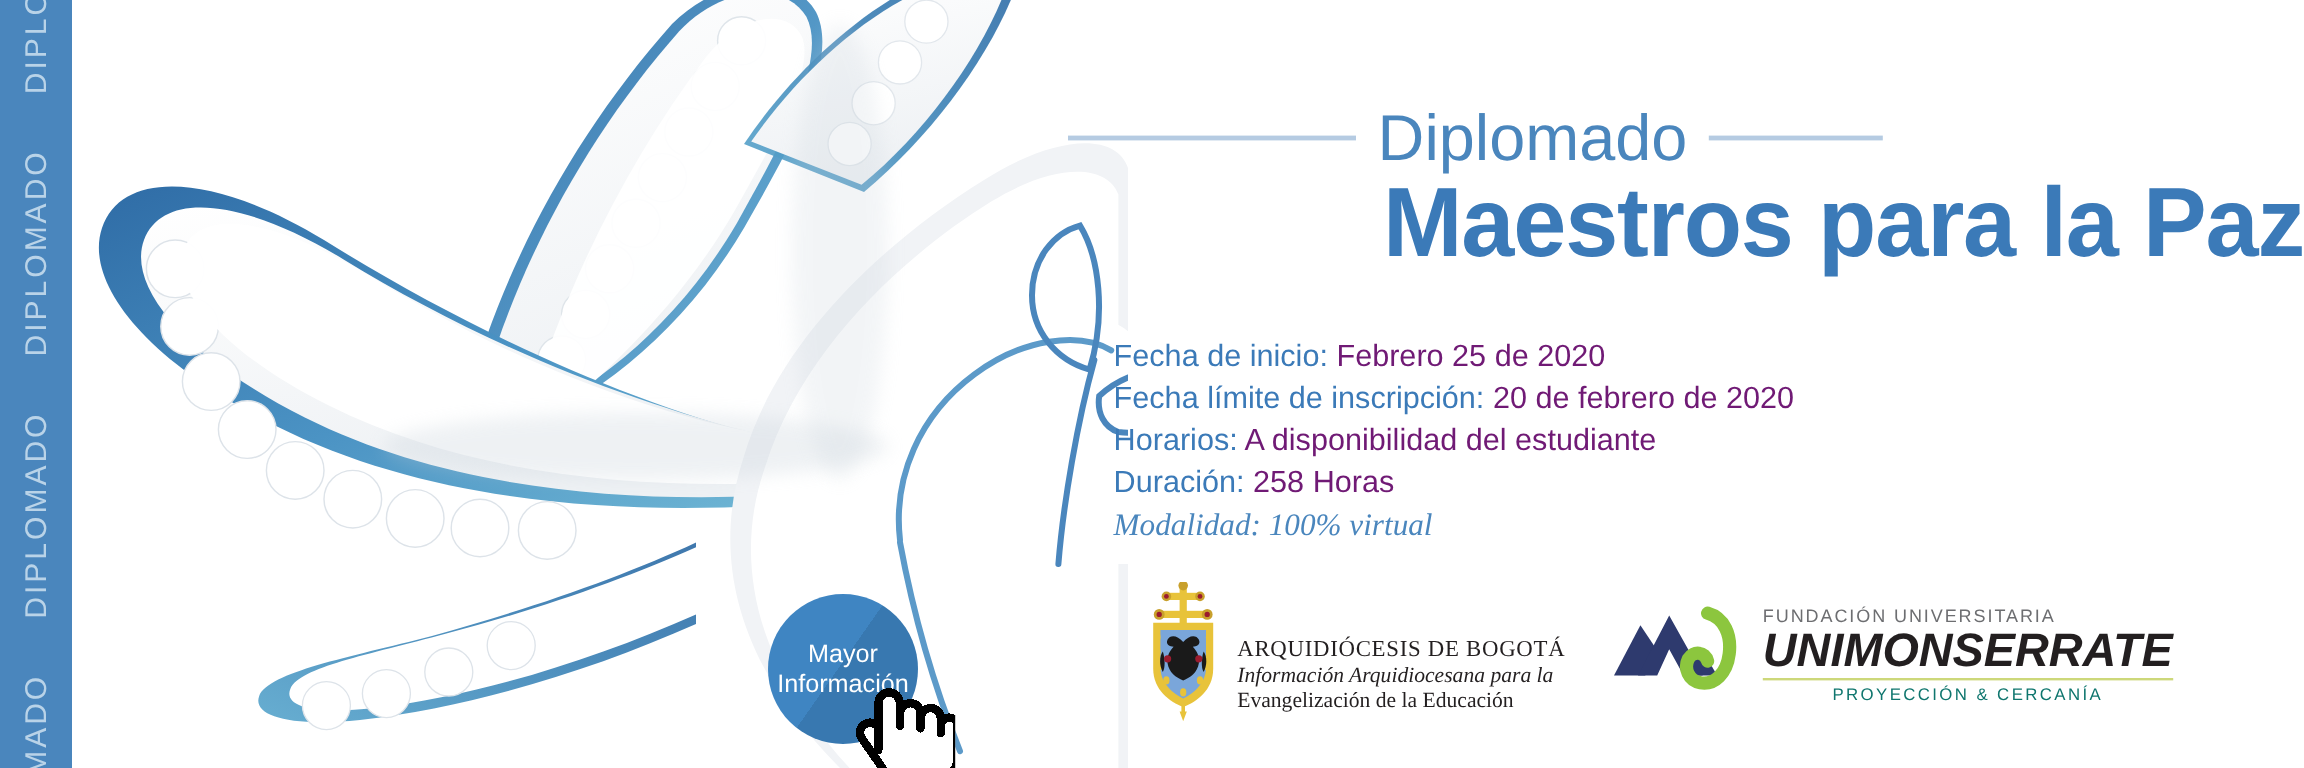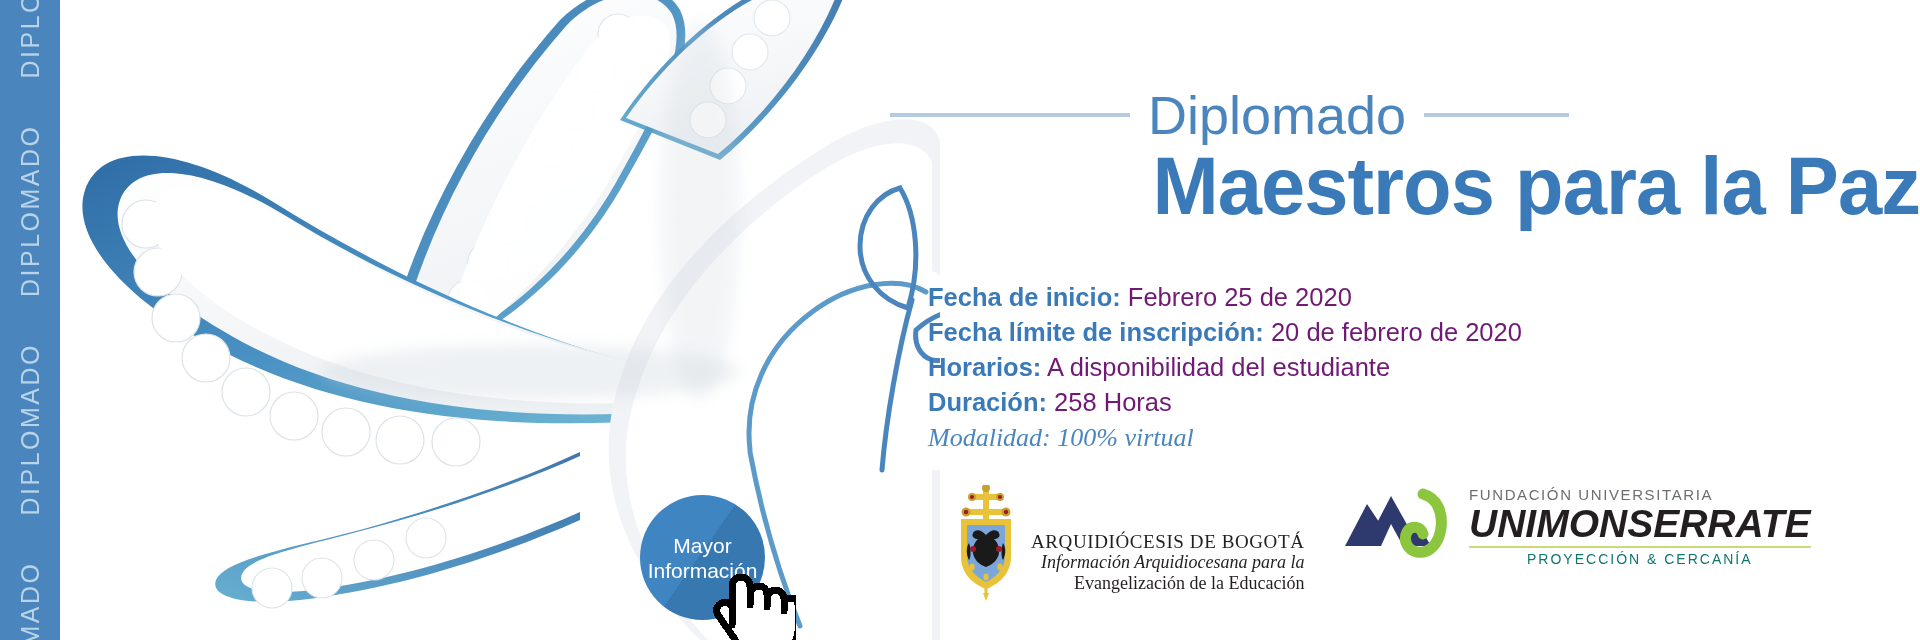--- a/index.html
+++ b/index.html
@@ -113,21 +113,21 @@
 
   .details{
     position:absolute;
     left:28px;top:280px;
     width:1000px;
     font-size:25.5px;
     line-height:35px;
     color:#231f20;
   }
   .details .row{white-space:nowrap;}
-  .details .lbl{color:#3b7ab8;font-weight:bold;margin-top:47px;}
+  .details .lbl{color:#3b7ab8;font-weight:normal;margin-top:47px;}
   .details .val{color:#701a75;}
   .details .row-italic{
     color:#4a86bd;
     font-family:"Liberation Serif", serif;
     font-style:italic;
     font-size:26px;
   }
 
   
   .logos{
@@ -135,31 +135,31 @@
     left:55px;top:485px;
     width:965px;height:140px;
   }
   .logo-arq{
     position:absolute;left:0;top:0;
     display:flex;align-items:center;gap:14px;
   }
   .arq-text{
     font-family:"Liberation Serif", serif;
     color:#231f20;
-    text-align:right;
+    text-align:left;
     line-height:21px;
     margin-top:36px;
   }
   .arq-l1{font-size:19px;letter-spacing:0.6px;}
   .arq-l2{font-size:18px;font-style:italic;}
   .arq-l3{font-size:18px;}
 
   .logo-uni{
-    position:absolute;left:390px;top:1px;
-    display:flex;align-items:center;
+    position:absolute;left:390px;top:20px;
+    display:flex;align-items:flex-start;
   }
   .uni-text{
     position:relative;
     margin-left:-30px;
     padding-left:34px;
   }
   .uni-l1{
     font-size:15px;color:#6d6e71;letter-spacing:1.6px;
     margin-bottom:1px;
   }

